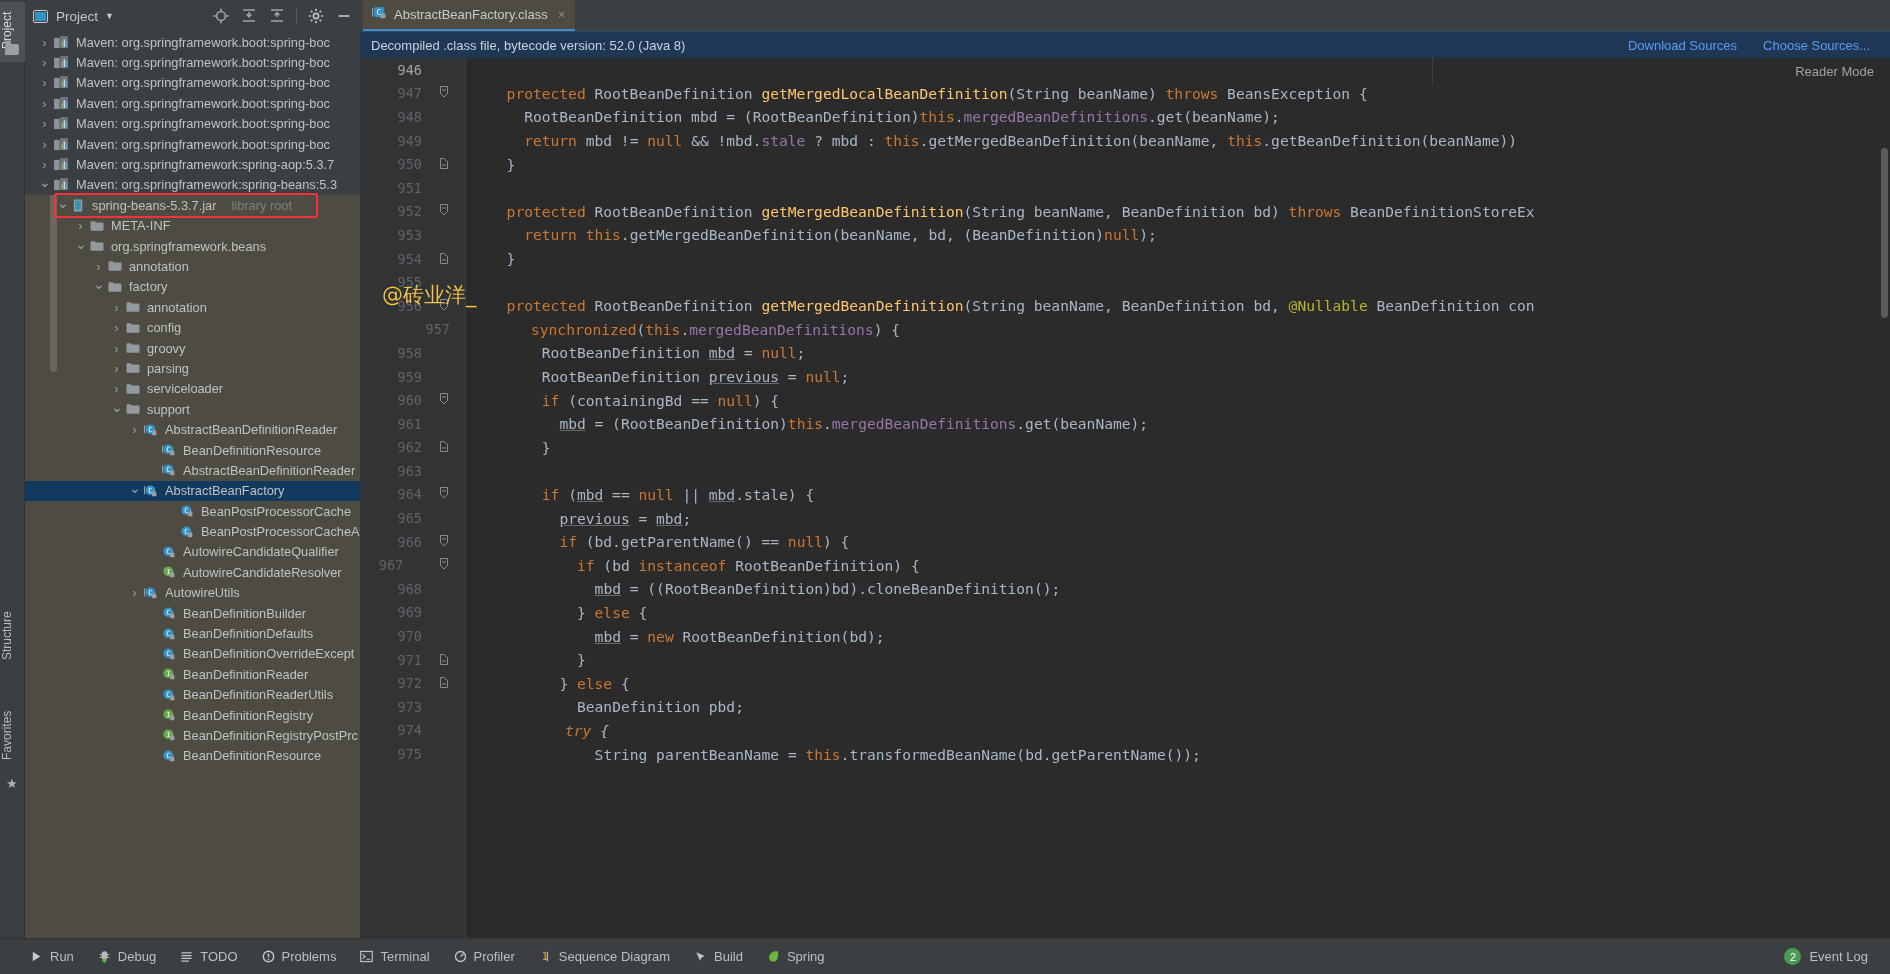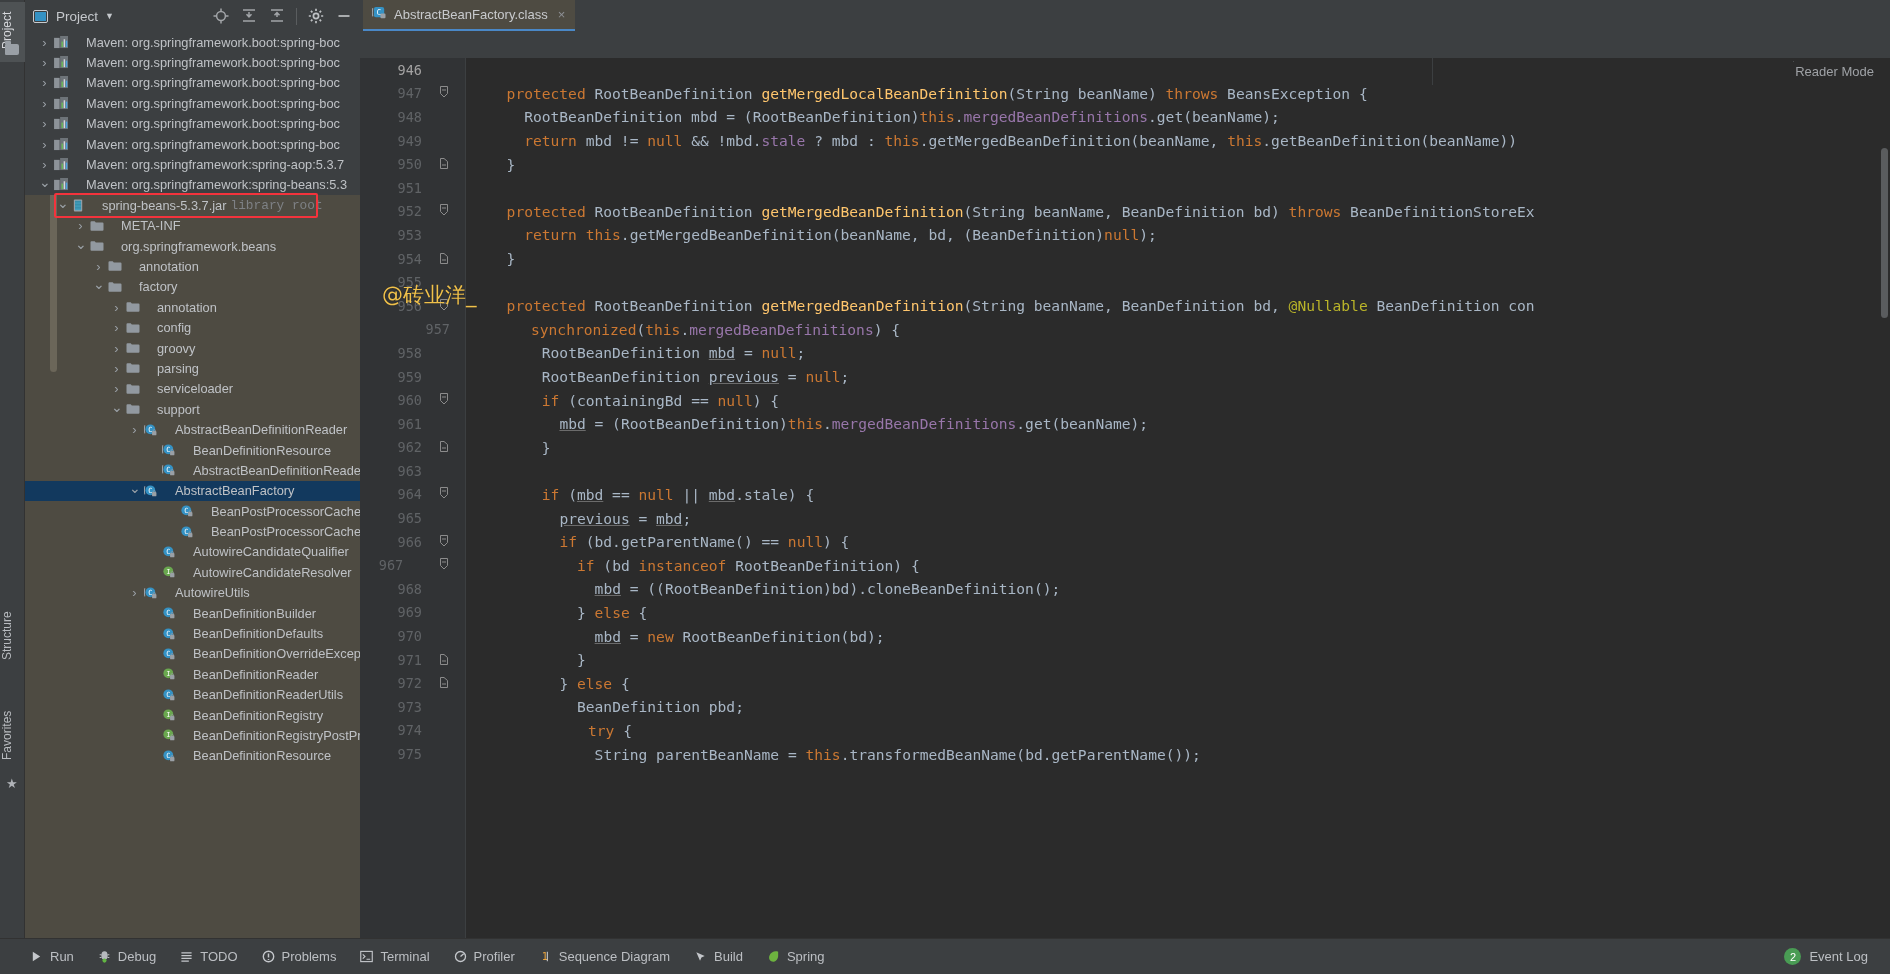--- a/index.html
+++ b/index.html
@@ -70,22 +70,22 @@
   
   .tree {
     position: absolute; left: 25px; top: 32px; width: 335px; height: 906px;
     background: #4e4b42; overflow: hidden; font-size: 12.8px;
   }
   .tree.scrollbar { position:absolute; right:1px; top:150px; width:7px; height:190px; background:#6b6659; border-radius:4px; }
   .trow { display: flex; align-items: center; height: 20.4px; white-space: nowrap; color: #bfc2c6; position: relative; }
   .trow.dark { background: #3c3f41; }
   .trow.sel { background: #12395e; }
   .arrow { width: 11px; height: 11px; flex: 0 0 11px; position: relative; color:#9aa0a6; font-size: 10px; line-height: 11px; text-align:center;}
-  .tlabel { margin-left: 17px; }
-  .tdim { color: #7e8185; margin-left: 4px; font-family: Liberation Mono, monospace; }
+  .tlabel { margin-left: 7px; }
+  .tdim { color: #7e8185; margin-left: 15px; }
 
   .redbox {
     position: absolute; left: 54px; top: 193px; width: 264px; height: 25px;
     border: 2.5px solid #f4333c; border-radius: 2px; pointer-events: none; z-index: 9;
   }
 
   
   .editor {
     position: absolute; left: 360px; top: 58px; width: 1530px; height: 880px;
     background: #2b2b2b; overflow: hidden;
@@ -621,20 +621,27 @@
           <text x="7.3" y="11" font-size="8.5" fill="#ffffff" font-family="monospace" text-anchor="middle">C</text>
           <path d="M0.8 3.4 Q0 8 0.8 12.2" stroke="#9aa0a6" stroke-width="1.2" fill="none"></path>
           <rect x="9" y="9" width="5.4" height="5" rx="1" fill="#9aa0a6"></rect>
         </svg>
       </span>
       <span class="etab-label">AbstractBeanFactory.class</span>
       <span class="etab-x">×</span>
     </div>
   </div>
 
+  <div class="notif">
+    <span class="notif-text">Decompiled .class file, bytecode version: 52.0 (Java 8)</span>
+    <div class="notif-links">
+      <span class="notif-link">Download Sources</span>
+      <span class="notif-link">Choose Sources...</span>
+    </div>
+  </div>
 
   <div class="editor">
     <div class="gutter"></div>
     <div class="vline"></div>
     <div class="codearea" id="codearea">
         <div class="crow" style="position: relative;"><span class="lnum cur" style="left: -105px;">946</span><span class="code" style="left: 24px;"></span></div>
         <div class="crow" style="position: relative;"><span class="lnum" style="left: -105px;">947</span><span class="fold" style="left: -27px;"><svg width="10" height="12" viewBox="0 0 10 12">
               <path d="M1.5 0.5h7v7l-3.5 3.5-3.5-3.5z" fill="none" stroke="#8c8c8c" stroke-width="1"></path>
               <path d="M3 4h4" stroke="#8c8c8c" stroke-width="1"></path>
             </svg></span><span class="code" style="left: 41.6px;"><span class="kw">protected </span><span>RootBeanDefinition </span><span class="mth">getMergedLocalBeanDefinition</span><span>(String beanName) </span><span class="kw">throws </span><span>BeansException {</span></span></div>
@@ -690,21 +697,21 @@
         <div class="crow" style="position: relative;"><span class="lnum" style="left: -105px;">970</span><span class="code" style="left: 129.6px;"><span class="u">mbd</span><span> = </span><span class="kw">new </span><span>RootBeanDefinition(bd);</span></span></div>
         <div class="crow" style="position: relative;"><span class="lnum" style="left: -105px;">971</span><span class="fold" style="left: -27px;"><svg width="10" height="12" viewBox="0 0 10 12">
               <path d="M1.5 11.5h7V4.5l-3.5-3h-3.5z" fill="none" stroke="#8c8c8c" stroke-width="1"></path>
               <path d="M3 8h4" stroke="#8c8c8c" stroke-width="1"></path>
             </svg></span><span class="code" style="left: 112px;"><span>}</span></span></div>
         <div class="crow" style="position: relative;"><span class="lnum" style="left: -105px;">972</span><span class="fold" style="left: -27px;"><svg width="10" height="12" viewBox="0 0 10 12">
               <path d="M1.5 11.5h7V4.5l-3.5-3h-3.5z" fill="none" stroke="#8c8c8c" stroke-width="1"></path>
               <path d="M3 8h4" stroke="#8c8c8c" stroke-width="1"></path>
             </svg></span><span class="code" style="left: 94.4px;"><span>} </span><span class="kw">else </span><span>{</span></span></div>
         <div class="crow" style="position: relative;"><span class="lnum" style="left: -105px;">973</span><span class="code" style="left: 112px;"><span>BeanDefinition pbd;</span></span></div>
-        <div class="crow" style="position: relative;"><span class="lnum" style="left: -105px;">974</span><span class="code" style="left: 123px;"><span class="kw">try </span><span>{</span></span></div>
+        <div class="crow" style="position: relative;"><span class="lnum" style="left: -105px;">974</span><span class="code" style="left: 100px; font-style: italic;"><span class="kw">try </span><span>{</span></span></div>
         <div class="crow" style="position: relative;"><span class="lnum" style="left: -105px;">975</span><span class="code" style="left: 129.6px;"><span>String parentBeanName = </span><span class="kw">this</span><span>.transformedBeanName(bd.getParentName());</span></span></div>
       </div>
     <div class="readermode-bar"></div>
     <div class="rm-sep"></div>
     <div class="readermode">Reader Mode</div>
     <div class="escroll"></div>
   </div>
 
   <div class="watermark">@砖业洋_</div>
 

